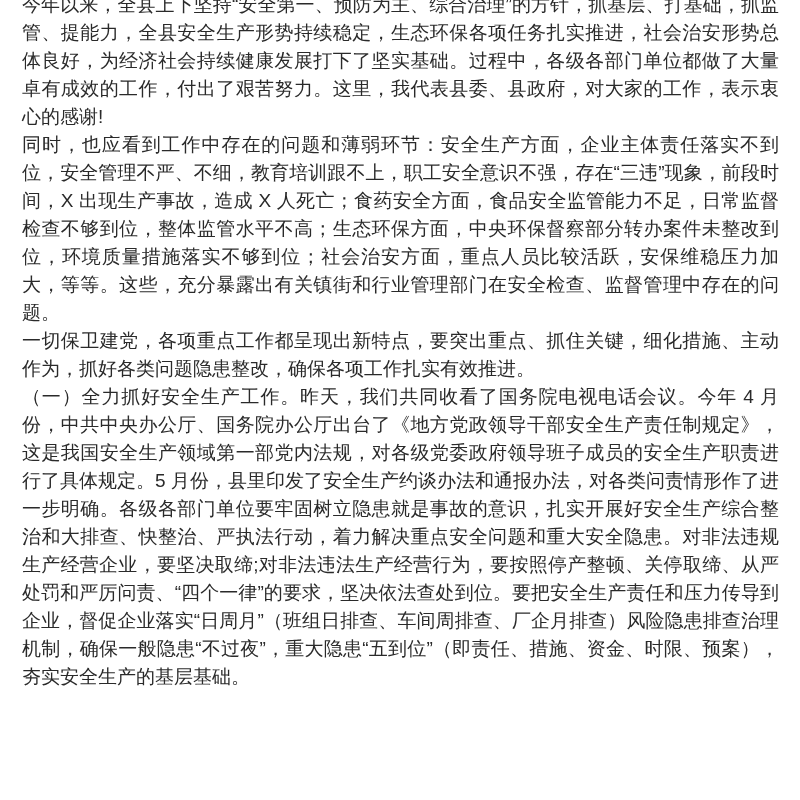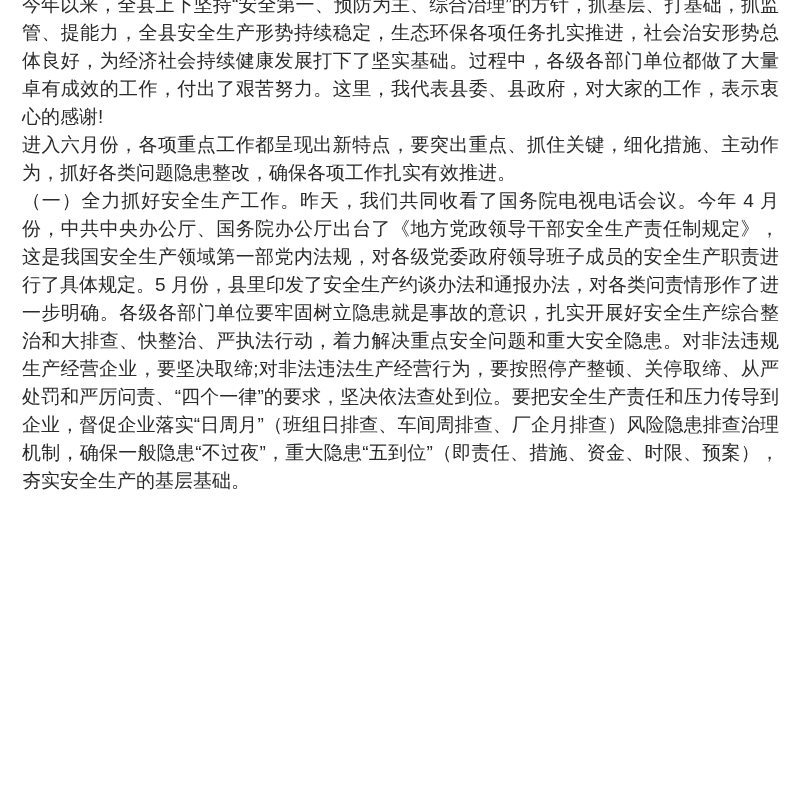--- a/index.html
+++ b/index.html
@@ -28,15 +28,16 @@
     padding: 0;
     text-indent: 0;
     word-break: break-all;
   }
 </style>
 </head>
 <body>
 
 <div class="doc-page">
   <p class="para">今年以来，全县上下坚持“安全第一、预防为主、综合治理”的方针，抓基层、打基础，抓监管、提能力，全县安全生产形势持续稳定，生态环保各项任务扎实推进，社会治安形势总体良好，为经济社会持续健康发展打下了坚实基础。过程中，各级各部门单位都做了大量卓有成效的工作，付出了艰苦努力。这里，我代表县委、县政府，对大家的工作，表示衷心的感谢!</p>
-  <p class="para">进入六月份，各项重点工作都呈现出新特点，要突出重点、抓住关键，细化措施、主动作为，抓好各类问题隐患整改，确保各项工作扎实有效推进。</p>
+  <p class="para">同时，也应看到工作中存在的问题和薄弱环节：安全生产方面，企业主体责任落实不到位，安全管理不严、不细，教育培训跟不上，职工安全意识不强，存在“三违”现象，前段时间，X 出现生产事故，造成 X 人死亡；食药安全方面，食品安全监管能力不足，日常监督检查不够到位，整体监管水平不高；生态环保方面，中央环保督察部分转办案件未整改到位，环境质量措施落实不够到位；社会治安方面，重点人员比较活跃，安保维稳压力加大，等等。这些，充分暴露出有关镇街和行业管理部门在安全检查、监督管理中存在的问题。</p>
+  <p class="para">一切保卫建党，各项重点工作都呈现出新特点，要突出重点、抓住关键，细化措施、主动作为，抓好各类问题隐患整改，确保各项工作扎实有效推进。</p>
   <p class="para">（一）全力抓好安全生产工作。昨天，我们共同收看了国务院电视电话会议。今年 4 月份，中共中央办公厅、国务院办公厅出台了《地方党政领导干部安全生产责任制规定》，这是我国安全生产领域第一部党内法规，对各级党委政府领导班子成员的安全生产职责进行了具体规定。5 月份，县里印发了安全生产约谈办法和通报办法，对各类问责情形作了进一步明确。各级各部门单位要牢固树立隐患就是事故的意识，扎实开展好安全生产综合整治和大排查、快整治、严执法行动，着力解决重点安全问题和重大安全隐患。对非法违规生产经营企业，要坚决取缔;对非法违法生产经营行为，要按照停产整顿、关停取缔、从严处罚和严厉问责、“四个一律”的要求，坚决依法查处到位。要把安全生产责任和压力传导到企业，督促企业落实“日周月”（班组日排查、车间周排查、厂企月排查）风险隐患排查治理机制，确保一般隐患“不过夜”，重大隐患“五到位”（即责任、措施、资金、时限、预案），夯实安全生产的基层基础。</p>
 </div>
 
 </body></html>

